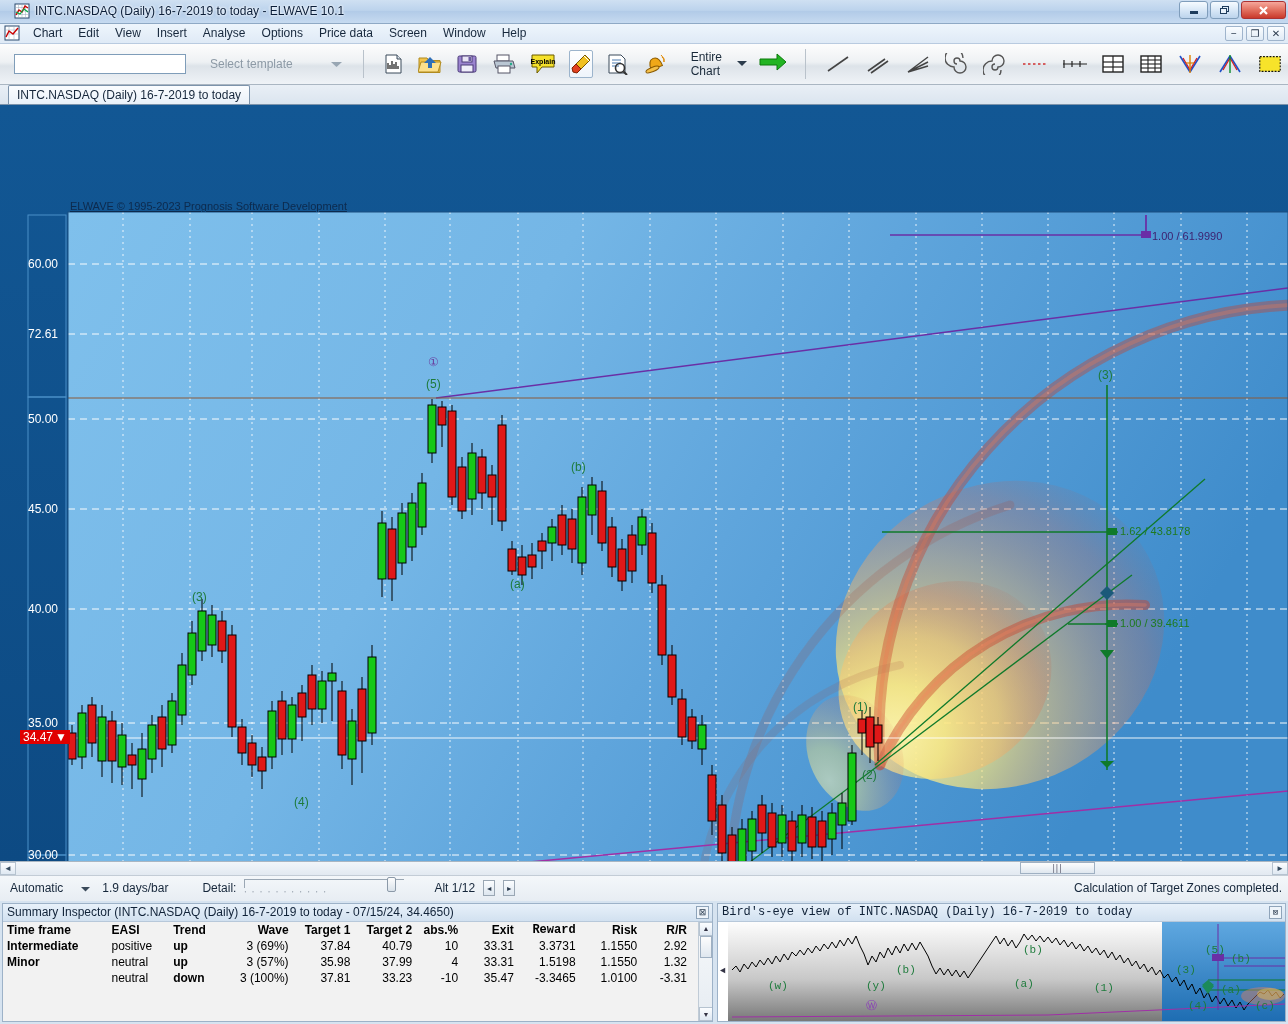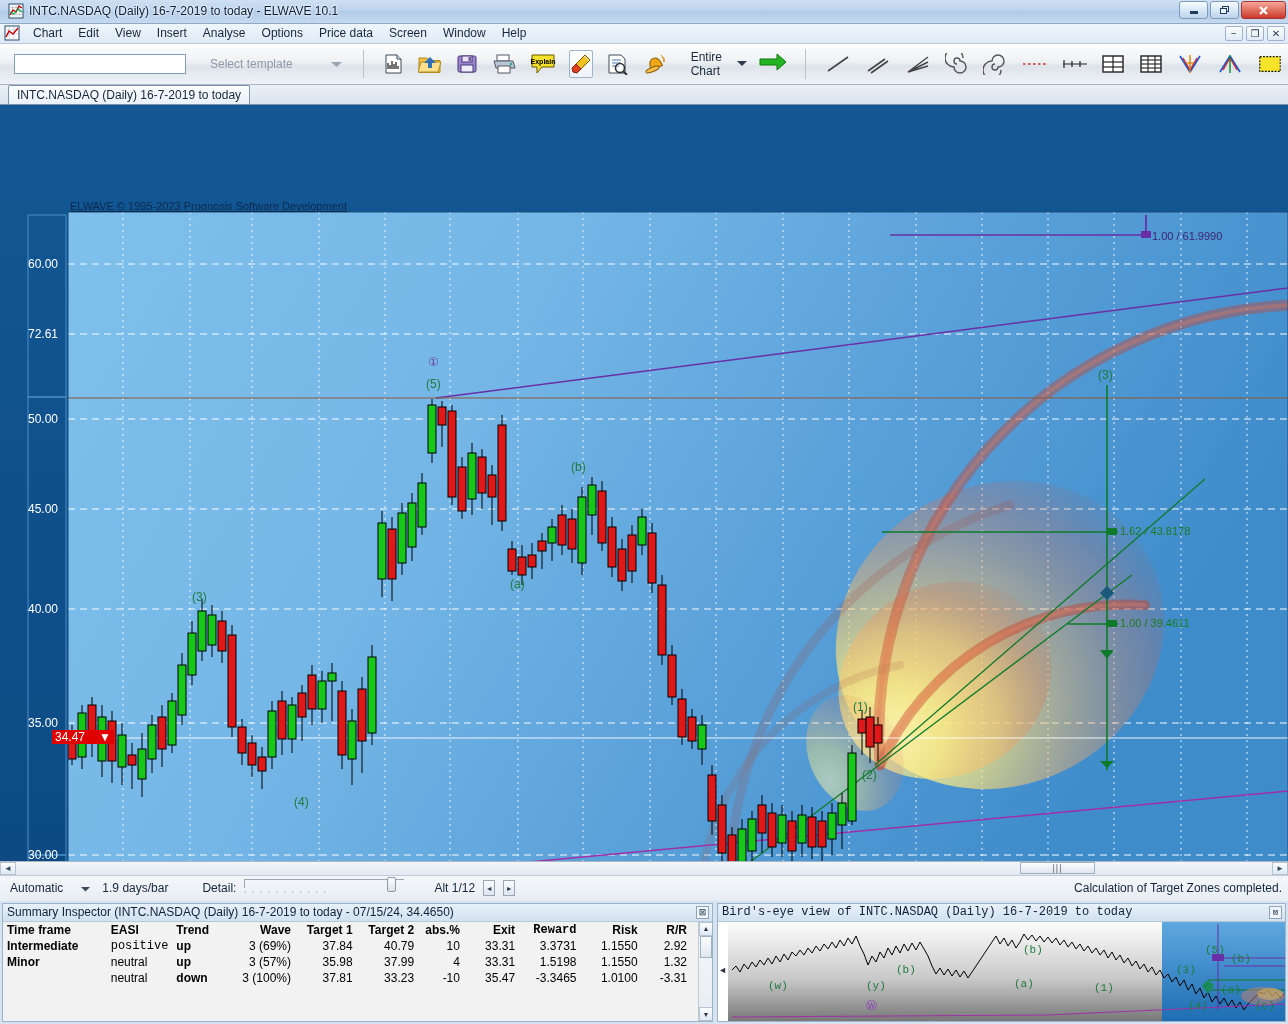--- a/index.html
+++ b/index.html
@@ -11,21 +11,21 @@
     -webkit-font-smoothing: none;
   }
   .app { width:1288px; height:1024px; position:relative;
          background: linear-gradient(#e8f0fa,#d4e2f2); display:flex; flex-direction:column; }
 
   
   .titlebar {
     height:24px; display:flex; align-items:center;
     background: linear-gradient(#cfe0f2 0%, #bcd3ec 45%, #b2cbe8 50%, #c6daf0 100%);
     border-bottom:1px solid #8fa9c5;
-    padding-left:8px; position:relative;
+    padding-left:14px; position:relative;
   }
   .titlebar .tb-icon { width:16px; height:16px; margin-right:5px; flex:0 0 auto; }
   .titlebar .tb-text { font-size:12px; color:#0a1d38; font-weight:400; white-space:nowrap;
      text-shadow: 0 0 3px #fff, 0 0 3px #fff; }
   .win-buttons { position:absolute; right:2px; top:1px; display:flex; gap:2px; }
   .win-btn { width:29px; height:18px; border:1px solid #7f9dbb; border-radius:3px;
      background: linear-gradient(#f6fbff,#d3e4f5 60%,#bcd4ec);
      display:flex; align-items:center; justify-content:center; color:#123; font-size:11px; }
   .win-btn.close { width:45px; background: linear-gradient(#f6a79b,#e2705f 50%,#c9392b);
      border-color:#a33; color:#fff; font-weight:bold; }
@@ -64,21 +64,21 @@
   .tab { height:19px; padding:0 8px; display:flex; align-items:center; font-size:12px; color:#15263a;
      background:linear-gradient(#fbfdff,#e9f1f9); border:1px solid #7c93ab; border-bottom:none;
      border-radius:2px 2px 0 0; }
 
   
   .chartwrap { position:relative; width:1288px; height:760px; background:#0e4f8f; }
   .chart-canvas { position:absolute; inset:0; }
   .axis-label { position:absolute; color:#ffffff; font-size:12px; text-align:right;
      font-family:"Liberation Sans",sans-serif; }
   .price-tag { position:absolute; background:#e00000; color:#fff; font-size:12px;
-     padding:0px 3px; display:flex; align-items:center; gap:14px;margin-left:32px; }
+     padding:0px 3px; display:flex; align-items:center; gap:2px; }
   .watermark { position:absolute; left:70px; top:95px; color:#0d2a4d; font-size:11px;text-decoration:underline; }
   .tz-label { position:absolute; font-size:11px; white-space:nowrap; }
   .tz-green { color:#1f7a1f; }
   .tz-purple { color:#3c1f6e; }
   .wv { position:absolute; font-size:12px; white-space:nowrap; }
   .wv-green { color:#1e7b3c; }
   .wv-purple { color:#6a3fa0; }
 
   .hscroll { height:14px; background:linear-gradient(#f2f6fa,#e2e9f1); border-top:1px solid #aab6c2;
      display:flex; align-items:center; position:relative; }
@@ -112,21 +112,21 @@
   .panel-close { position:absolute; right:3px; top:2px; width:13px; height:13px;
      border:1px solid #8fa4ba; background:#eef4fa; font-size:9px; color:#2b3c50;
      display:flex; align-items:center; justify-content:center; }
   .si-body { flex:1; background:#f2f2f2; position:relative; overflow:hidden; }
   table.si { border-collapse:collapse; font-size:12px; width:688px; }
   table.si th { font-weight:bold; color:#000; padding:1px 4px; text-align:right; white-space:nowrap; }
   table.si td { padding:1px 4px; text-align:right; white-space:nowrap; color:#000; }
   table.si th.l, table.si td.l { text-align:left; }
   .c-interm { color:#2f7a2f; font-weight:bold;}
   .c-minor { color:#8b1a4a; font-weight:bold;}
-  .c-pos { color:#2f7a2f;font-family:Liberation Mono, monospace; }
+  .c-pos { color:#2f7a2f; }
   .c-neu { color:#2a63c8; }
   .vscroll { position:absolute; right:0; top:0; width:14px; height:100%;
      background:linear-gradient(#f6f8fa,#e6ecf2); border-left:1px solid #c0cbd6; }
   .vs-arw { width:14px; height:14px; display:flex; align-items:center; justify-content:center;
      font-size:7px; color:#334; background:linear-gradient(#fbfdff,#dfe8f2); border:1px solid #b6c3d0; }
   .vs-thumb { width:12px; height:22px; margin:0 1px; background:linear-gradient(#fdfdfd,#dfe7ef);
      border:1px solid #9fb0c2; }
   .be-body { flex:1; position:relative; overflow:hidden; background:#fff; }
   .be-arw { position:absolute; top:50%; transform:translateY(-50%); font-size:9px; color:#334; }
 </style>

